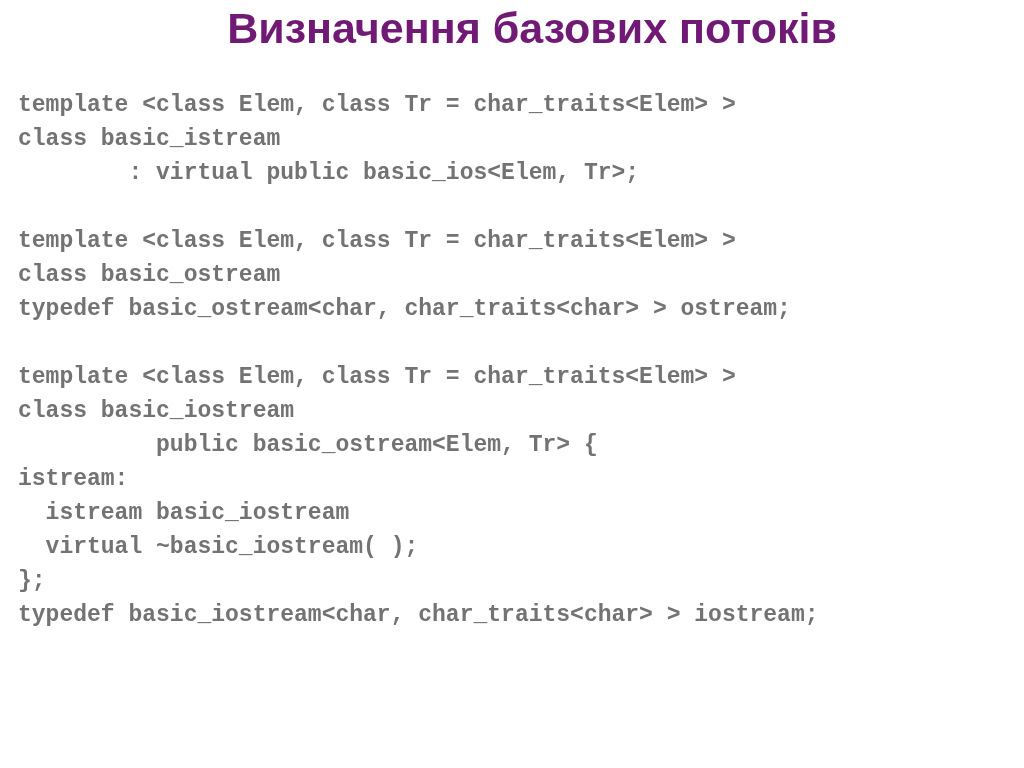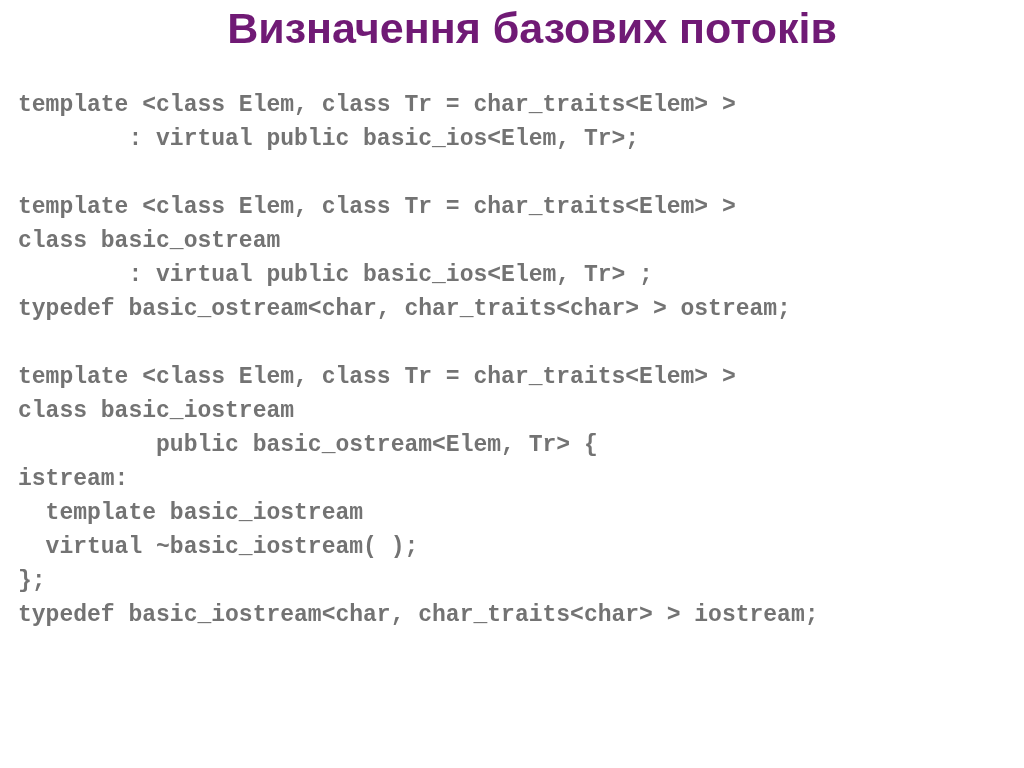--- a/index.html
+++ b/index.html
@@ -61,30 +61,30 @@
 </style>
 </head>
 <body>
 
 <div id="slide">
 
   <div id="slide-title">Визначення базових потоків</div>
 
   <div id="code-body" style="color: rgb(28, 28, 110);">
       <div class="code-line">template &lt;class Elem, class Tr = char_traits&lt;Elem&gt; &gt;</div>
+      <div class="code-line">class basic_istream</div>
       <div class="code-line">        : virtual public basic_ios&lt;Elem, Tr&gt;;</div>
       <div class="code-line blank">&nbsp;</div>
       <div class="code-line">template &lt;class Elem, class Tr = char_traits&lt;Elem&gt; &gt;</div>
       <div class="code-line">class basic_ostream</div>
-      <div class="code-line">        : virtual public basic_ios&lt;Elem, Tr&gt; ;</div>
       <div class="code-line">typedef basic_ostream&lt;char, char_traits&lt;char&gt; &gt; ostream;</div>
       <div class="code-line blank">&nbsp;</div>
       <div class="code-line">template &lt;class Elem, class Tr = char_traits&lt;Elem&gt; &gt;</div>
       <div class="code-line">class basic_iostream</div>
       <div class="code-line">          public basic_ostream&lt;Elem, Tr&gt; {</div>
       <div class="code-line">istream:</div>
-      <div class="code-line">  template basic_iostream</div>
+      <div class="code-line">  istream basic_iostream</div>
       <div class="code-line">  virtual ~basic_iostream( );</div>
       <div class="code-line">};</div>
       <div class="code-line">typedef basic_iostream&lt;char, char_traits&lt;char&gt; &gt; iostream;</div>
     </div>
 
 </div>
 
 </body></html>

